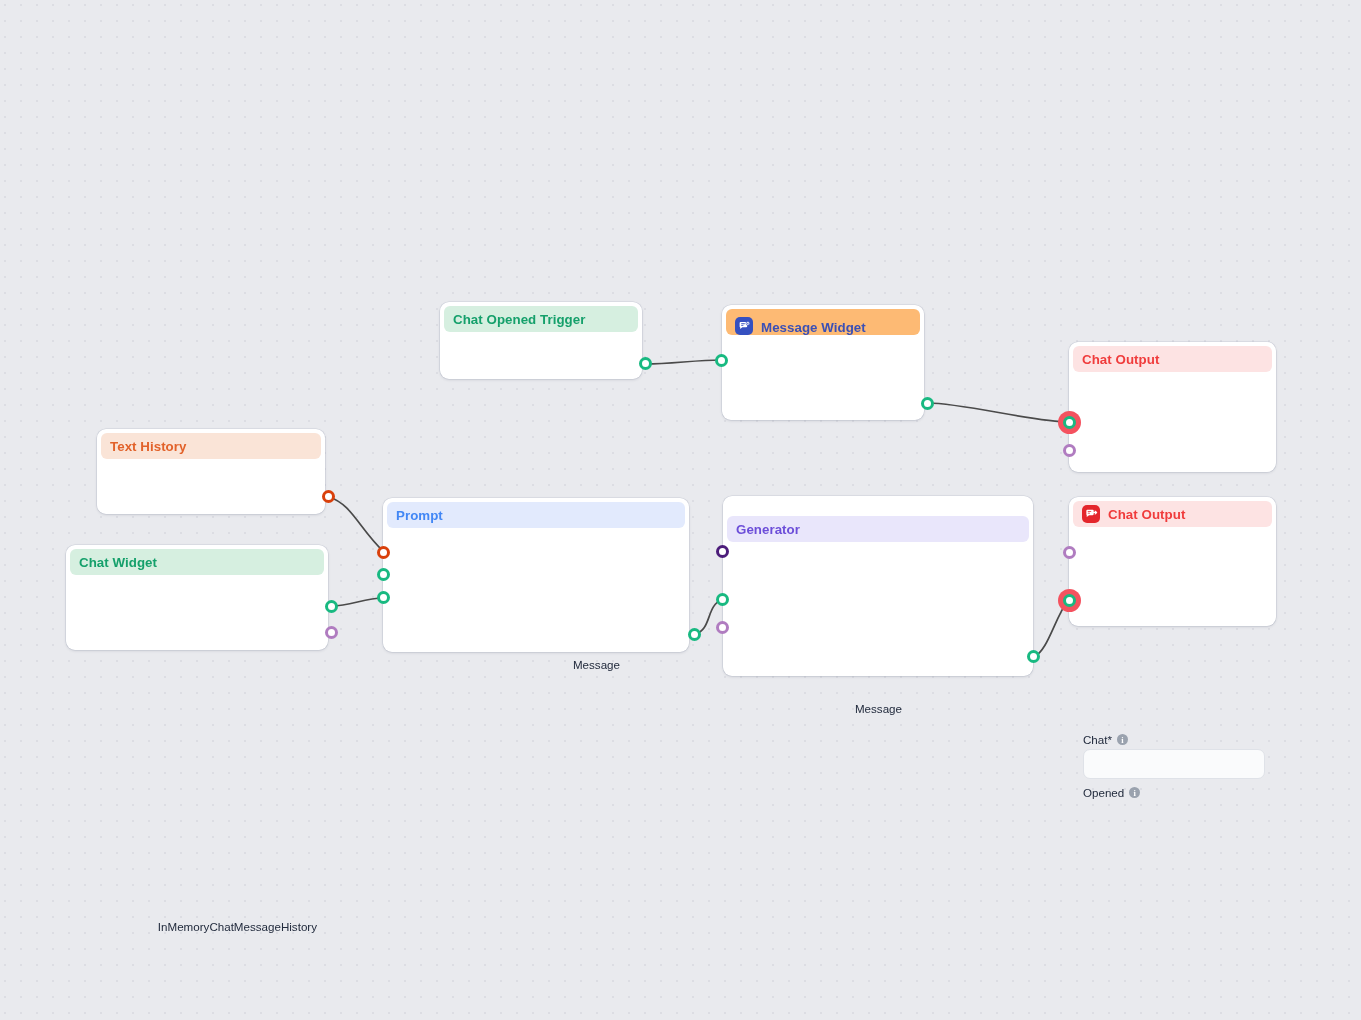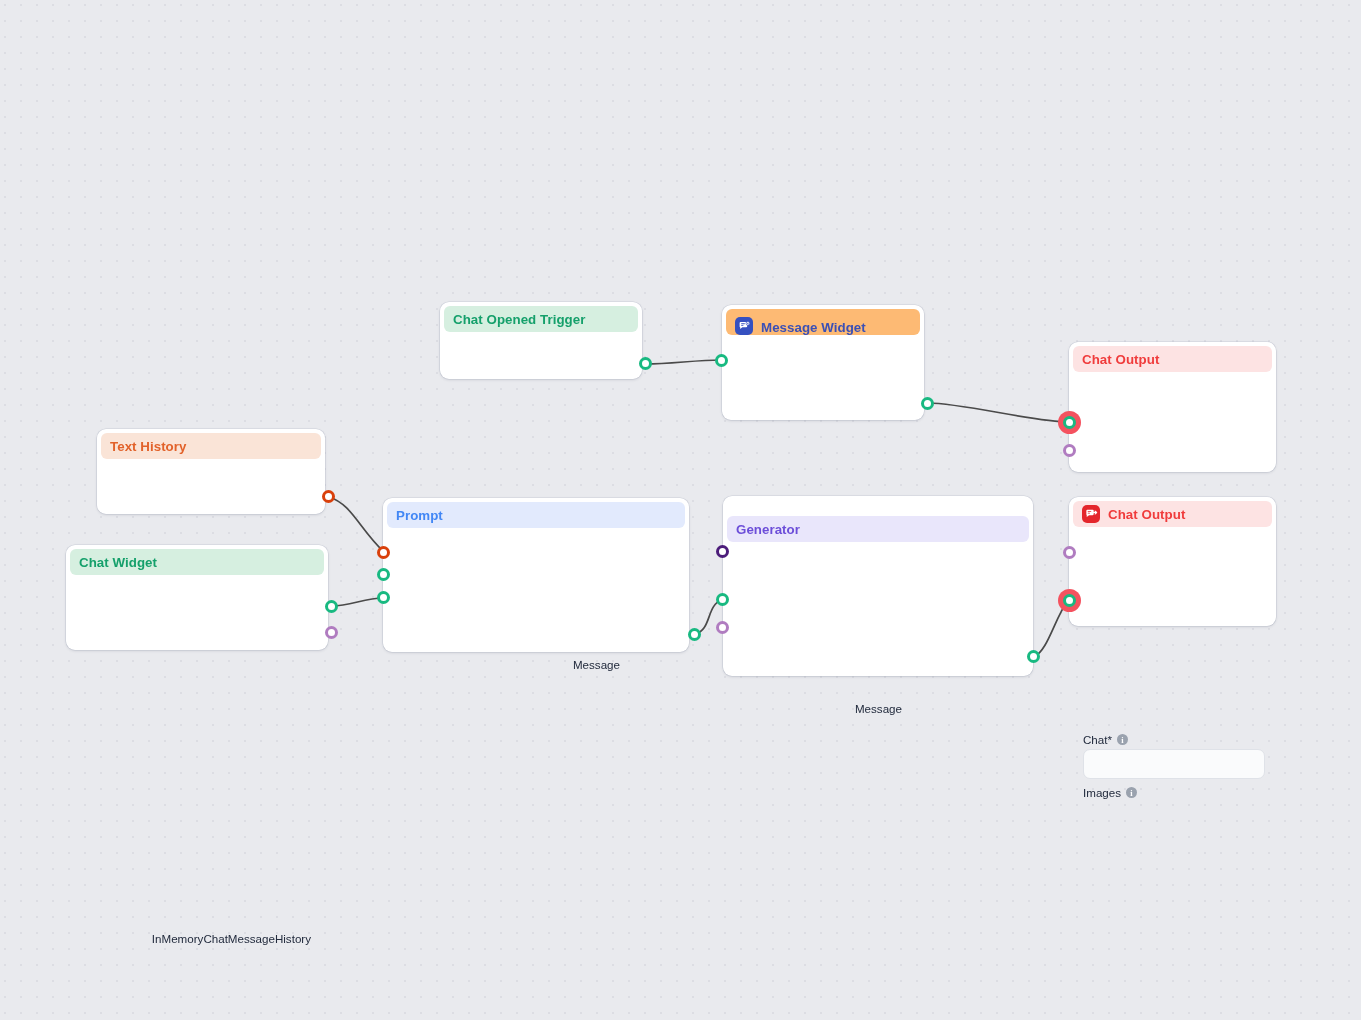--- a/index.html
+++ b/index.html
@@ -169,33 +169,33 @@
   <div class="node" style="left:1069px; top:342px; width:207px; height:130px;">
     <div class="node-header" style="background:#fde3e3;">
       <span class="node-title" style="color:#f03c3c;">Chat Output</span>
     </div>
     <div class="row" style="left:14px; top:391px; position:absolute;">
       <span>Chat*</span>
       <span class="info">i</span>
     </div>
     <div class="field" style="left:14px; top:407px; width:182px; height:30px; position:absolute;"></div>
     <div class="row" style="left:14px; top:444px; position:absolute;">
-      <span>Images</span>
+      <span>Opened</span>
       <span class="info">i</span>
     </div>
   </div>
   <div class="port-hl" style="left:1058px; top:411px;"></div>
   <div class="port green" style="left:1063px; top:416px;"></div>
   <div class="port purple" style="left:1063px; top:444px;"></div>
 
   <div class="node" style="left:97px; top:429px; width:228px; height:85px;">
     <div class="node-header" style="background:#fae4d7;">
       <span class="node-title" style="color:#e2622a;">Text History</span>
     </div>
-    <div class="row right" style="right:14px; top:491px; position:absolute;margin-top:12px;">
+    <div class="row right" style="right:8px; top:491px; position:absolute;">
       <span>InMemoryChatMessageHistory</span>
     </div>
   </div>
   <div class="port red" style="left:322px; top:490px;"></div>
 
   <div class="node" style="left:66px; top:545px; width:262px; height:105px;">
     <div class="node-header" style="background:#d6efe0;">
       <span class="node-title" style="color:#15a06b;">Chat Widget</span>
     </div>
 

